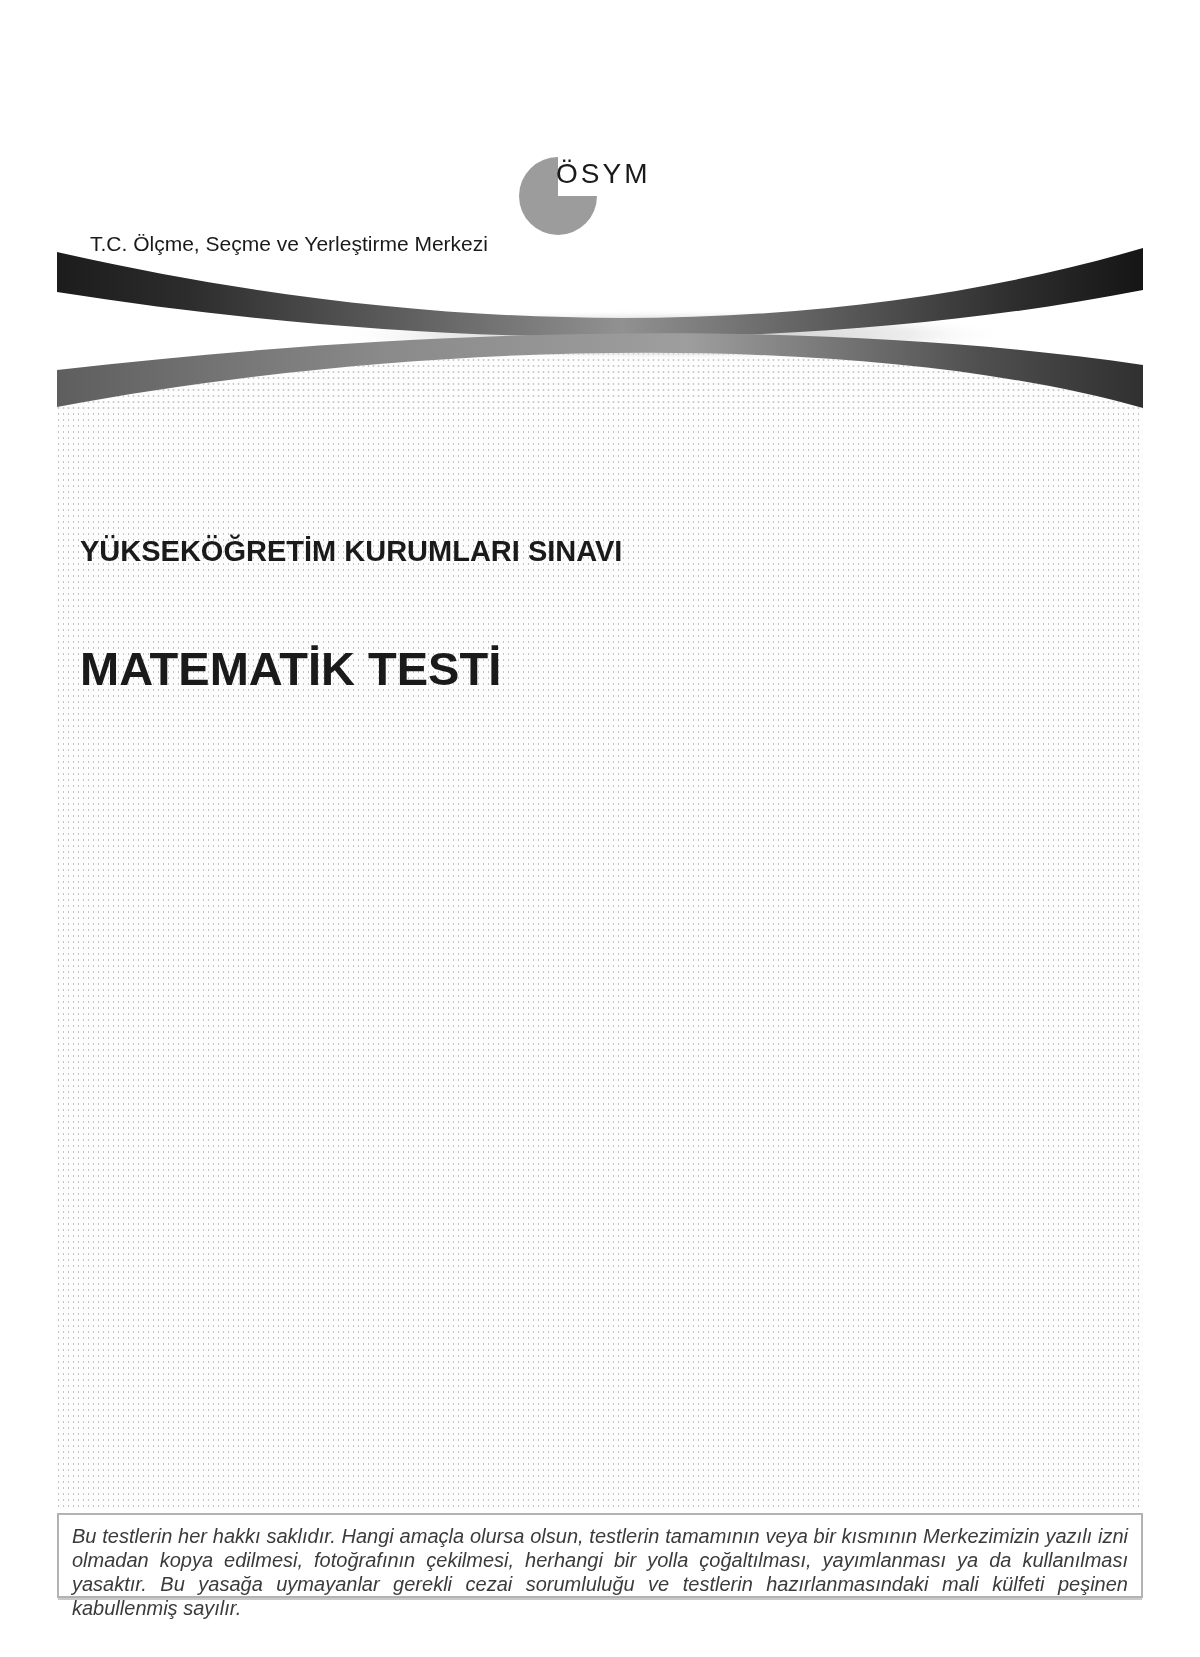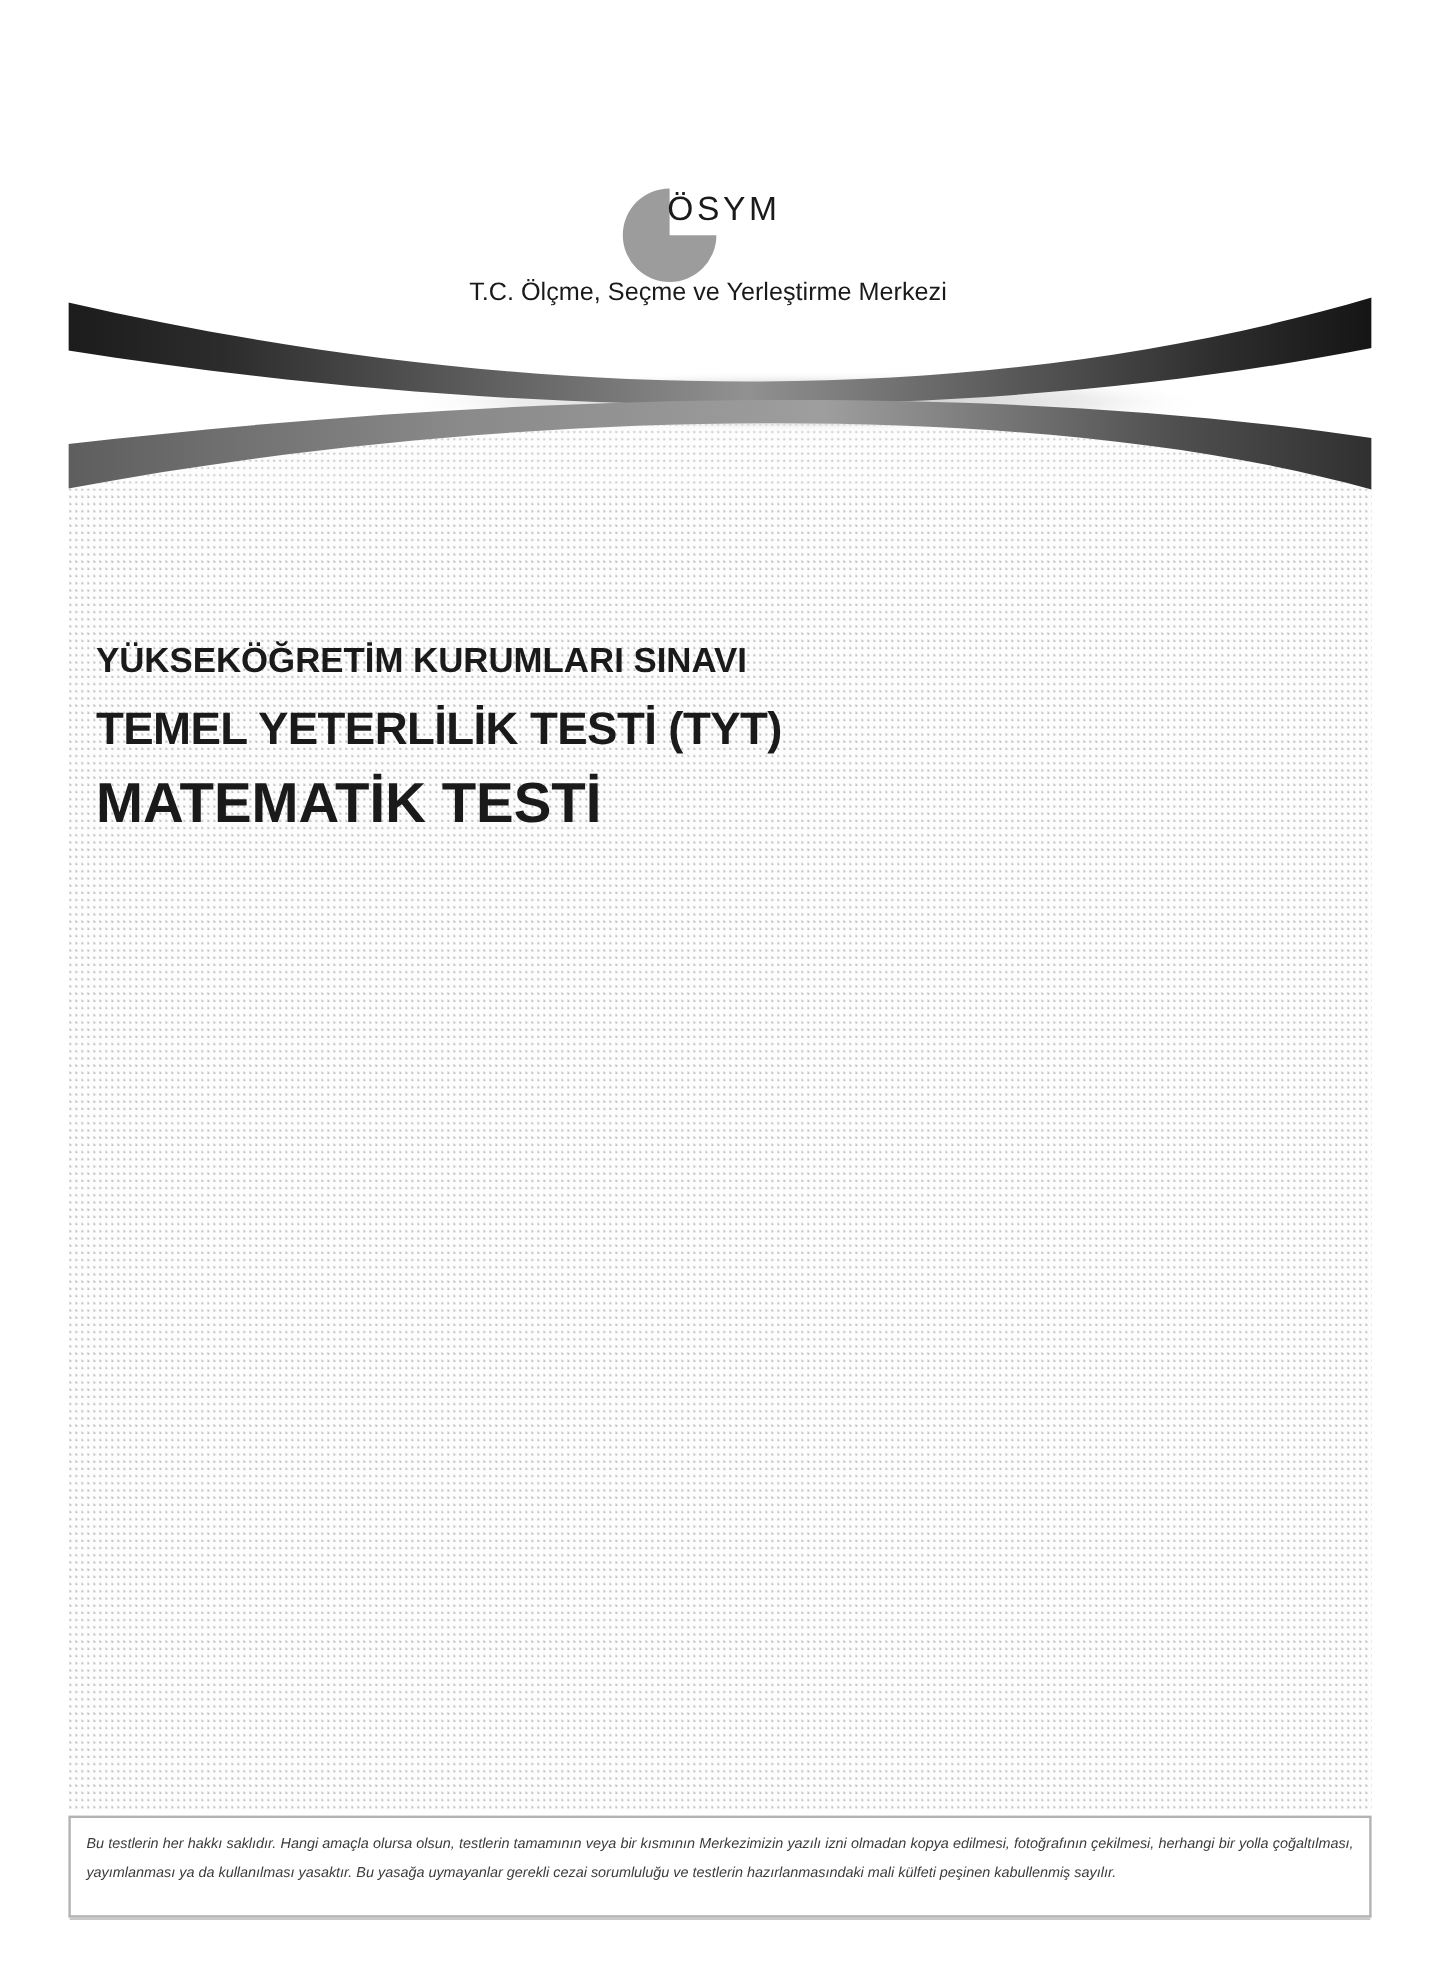--- a/index.html
+++ b/index.html
@@ -12,21 +12,21 @@
   }
   
   .logo-circle-svg{position:absolute;left:518px;top:156px;}
   .logo-text{
     position:absolute;left:556px;top:160px;
     font-size:28px;letter-spacing:3px;color:#1a1a1a;
     line-height:1;
   }
   .org-line{
     position:absolute;left:90px;top:232px;width:1000px;
-    text-align:center;font-size:21px;color:#1a1a1a;
+    font-size:21px;color:#1a1a1a;
   }
   
   .swoosh{position:absolute;left:57px;top:238px;}
   
   .dotted-panel{
     position:absolute;left:57px;top:412px;width:1086px;height:1096px;
     background-color:#fdfdfd;
     background-image:radial-gradient(circle at 1.5px 2px, #c3c3c3 0.9px, rgba(0,0,0,0) 1.05px);
     background-size:5px 6px;
   }
@@ -43,21 +43,21 @@
   .copyright-box{
     position:absolute;left:57px;top:1513px;width:1086px;height:85px;
     box-sizing:border-box;
     background:#ffffff;
     border:2px solid #b3b3b3;
     box-shadow:0 3px 0 -1px #c9c9c9;
     padding:9px 13px;
   }
   .copyright-text{
     font-style:italic;
-    font-size:12px;line-height:24px;
+    font-size:20px;line-height:24px;
     color:#3b3b3b;text-align:justify;
   }
 </style>
 </head>
 <body>
 
 <div class="page">
 
   <svg class="logo-circle-svg" width="80" height="80" viewBox="0 0 80 80">
     <path d="M40,40 L40,1 A39,39 0 1 0 79,40 Z" fill="#9c9c9c"></path>
@@ -97,20 +97,19 @@
     <ellipse cx="615" cy="97" rx="340" ry="26" fill="url(#glens)"></ellipse>
 
     <path d="M0,14 C400,105 780,100 1086,10 L1086,52 C780,112 400,117 0,54 Z" fill="url(#gtop)"></path>
 
     <path d="M0,132 C400,86 780,82 1086,127 L1086,170 C820,95 380,98 0,169 Z" fill="url(#gbot)"></path>
   </svg>
 
   <div class="dotted-panel"></div>
 
   <div class="title-line exam-name">YÜKSEKÖĞRETİM KURUMLARI SINAVI</div>
-  <div class="title-line test-name">TEMEL YETERLİLİK TESTİ (TYT)</div>
   <div class="title-line subject-name">MATEMATİK TESTİ</div>
 
   <div class="copyright-box">
     <div class="copyright-text">Bu testlerin her hakkı saklıdır. Hangi amaçla olursa olsun, testlerin tamamının veya bir kısmının Merkezimizin yazılı izni olmadan kopya edilmesi, fotoğrafının çekilmesi, herhangi bir yolla çoğaltılması, yayımlanması ya da kullanılması yasaktır. Bu yasağa uymayanlar gerekli cezai sorumluluğu ve testlerin hazırlanmasındaki mali külfeti peşinen kabullenmiş sayılır.</div>
   </div>
 
 </div>
 
 </body></html>

